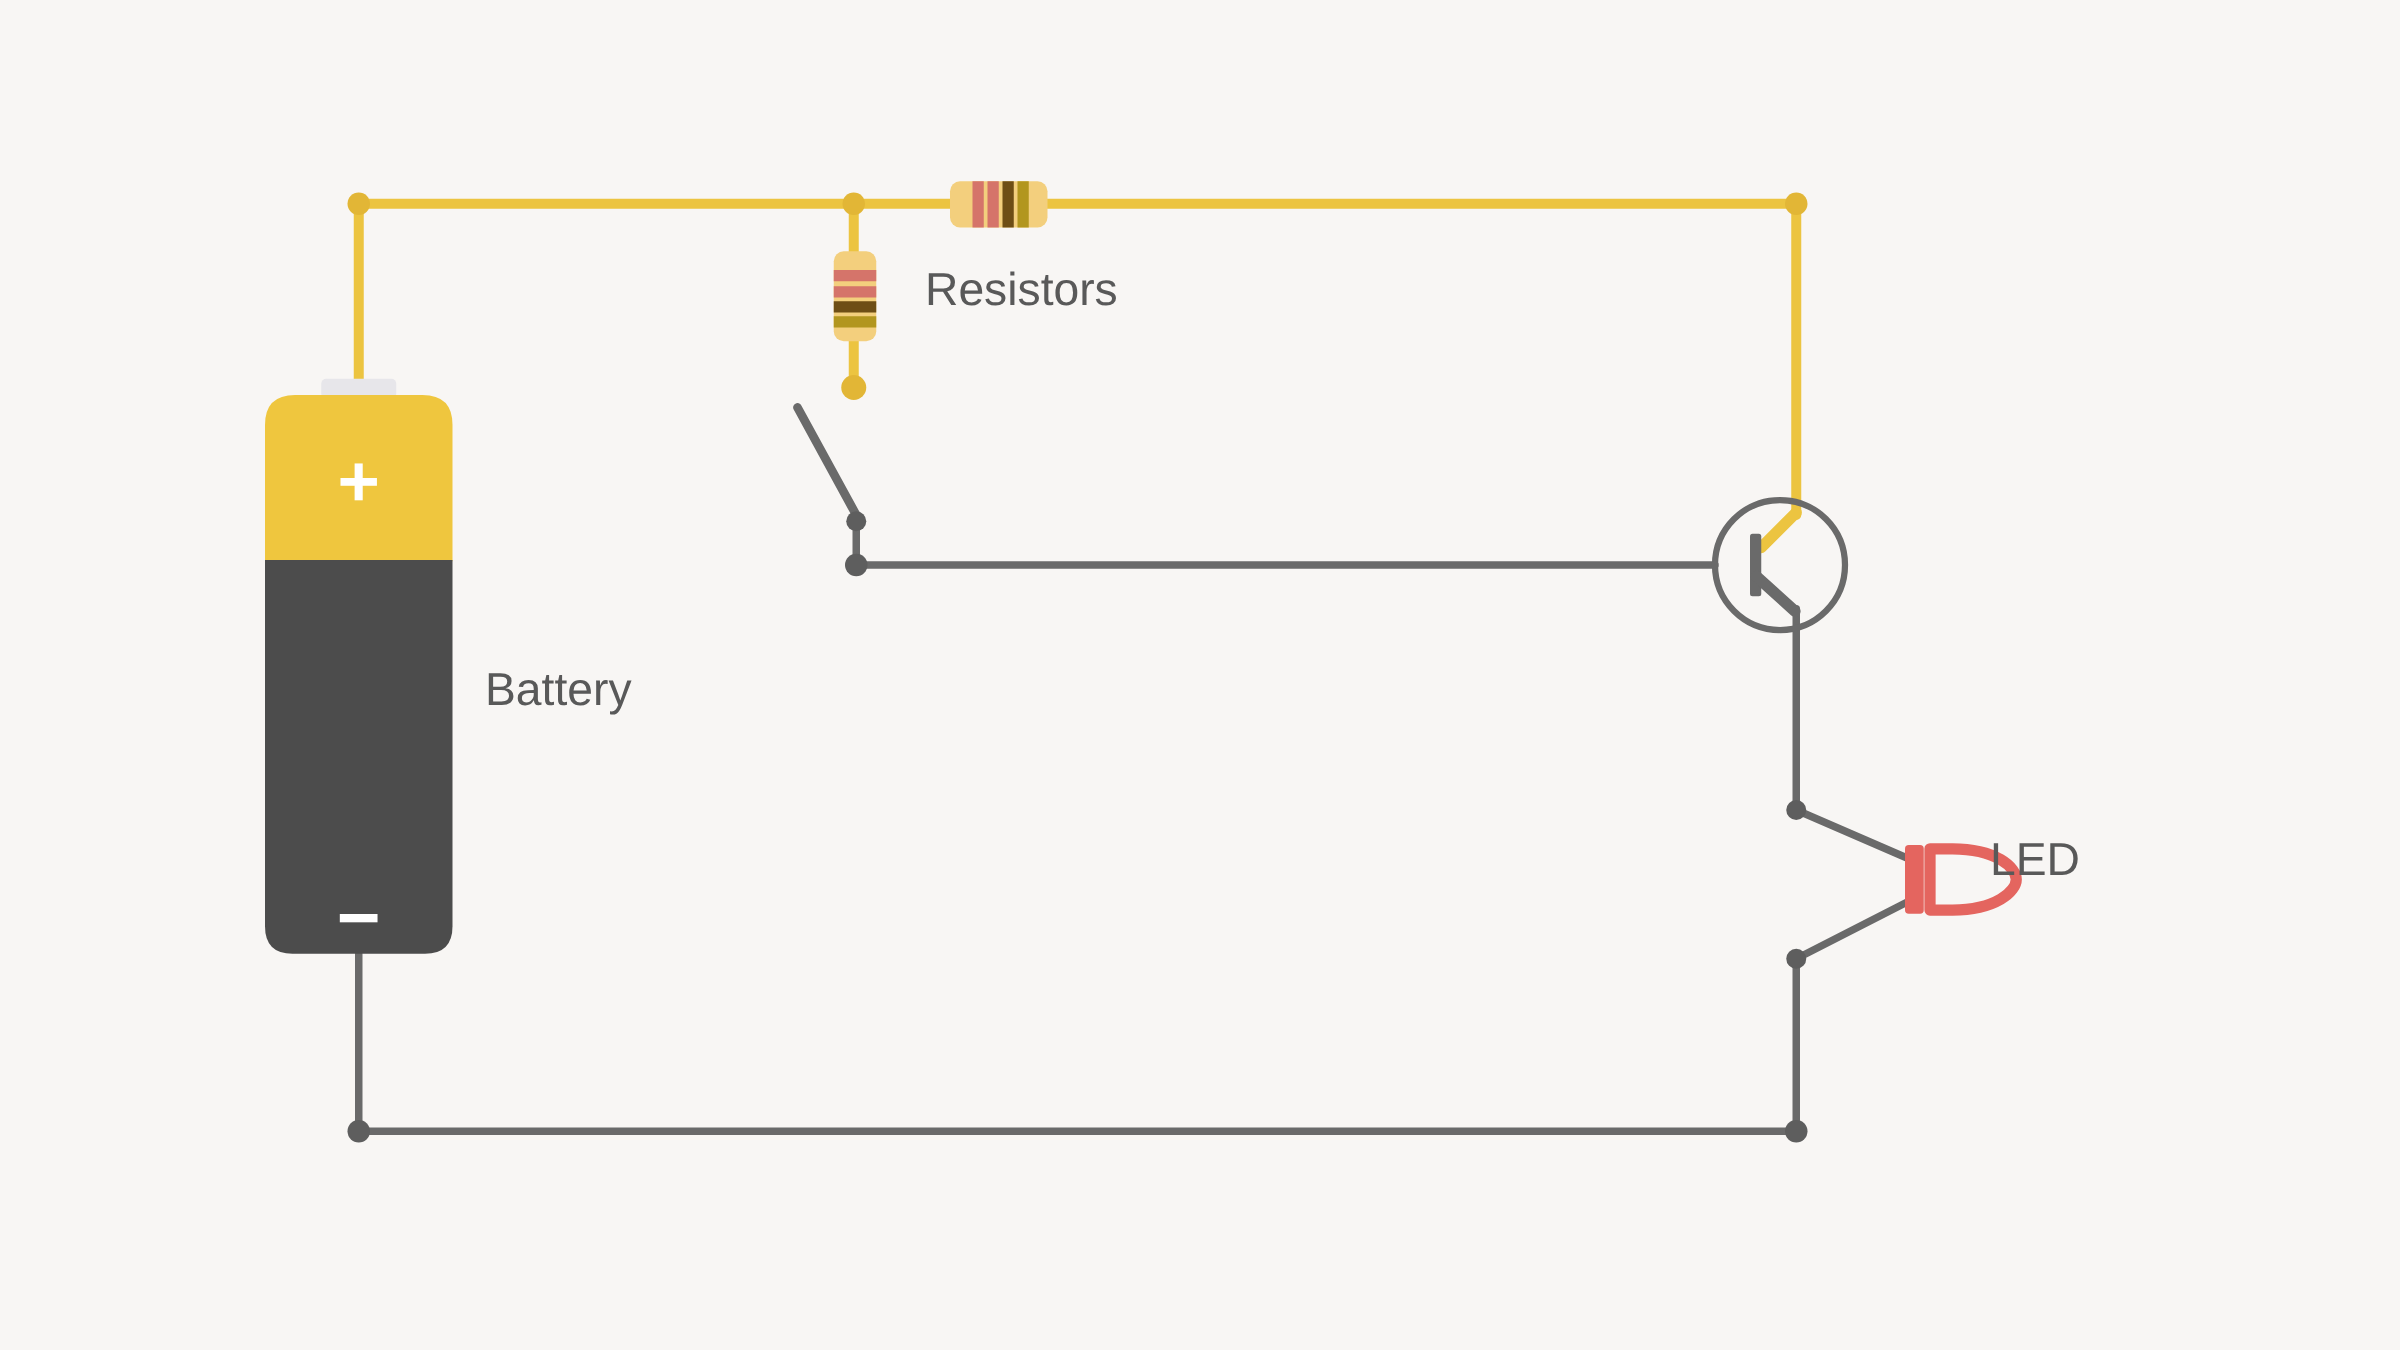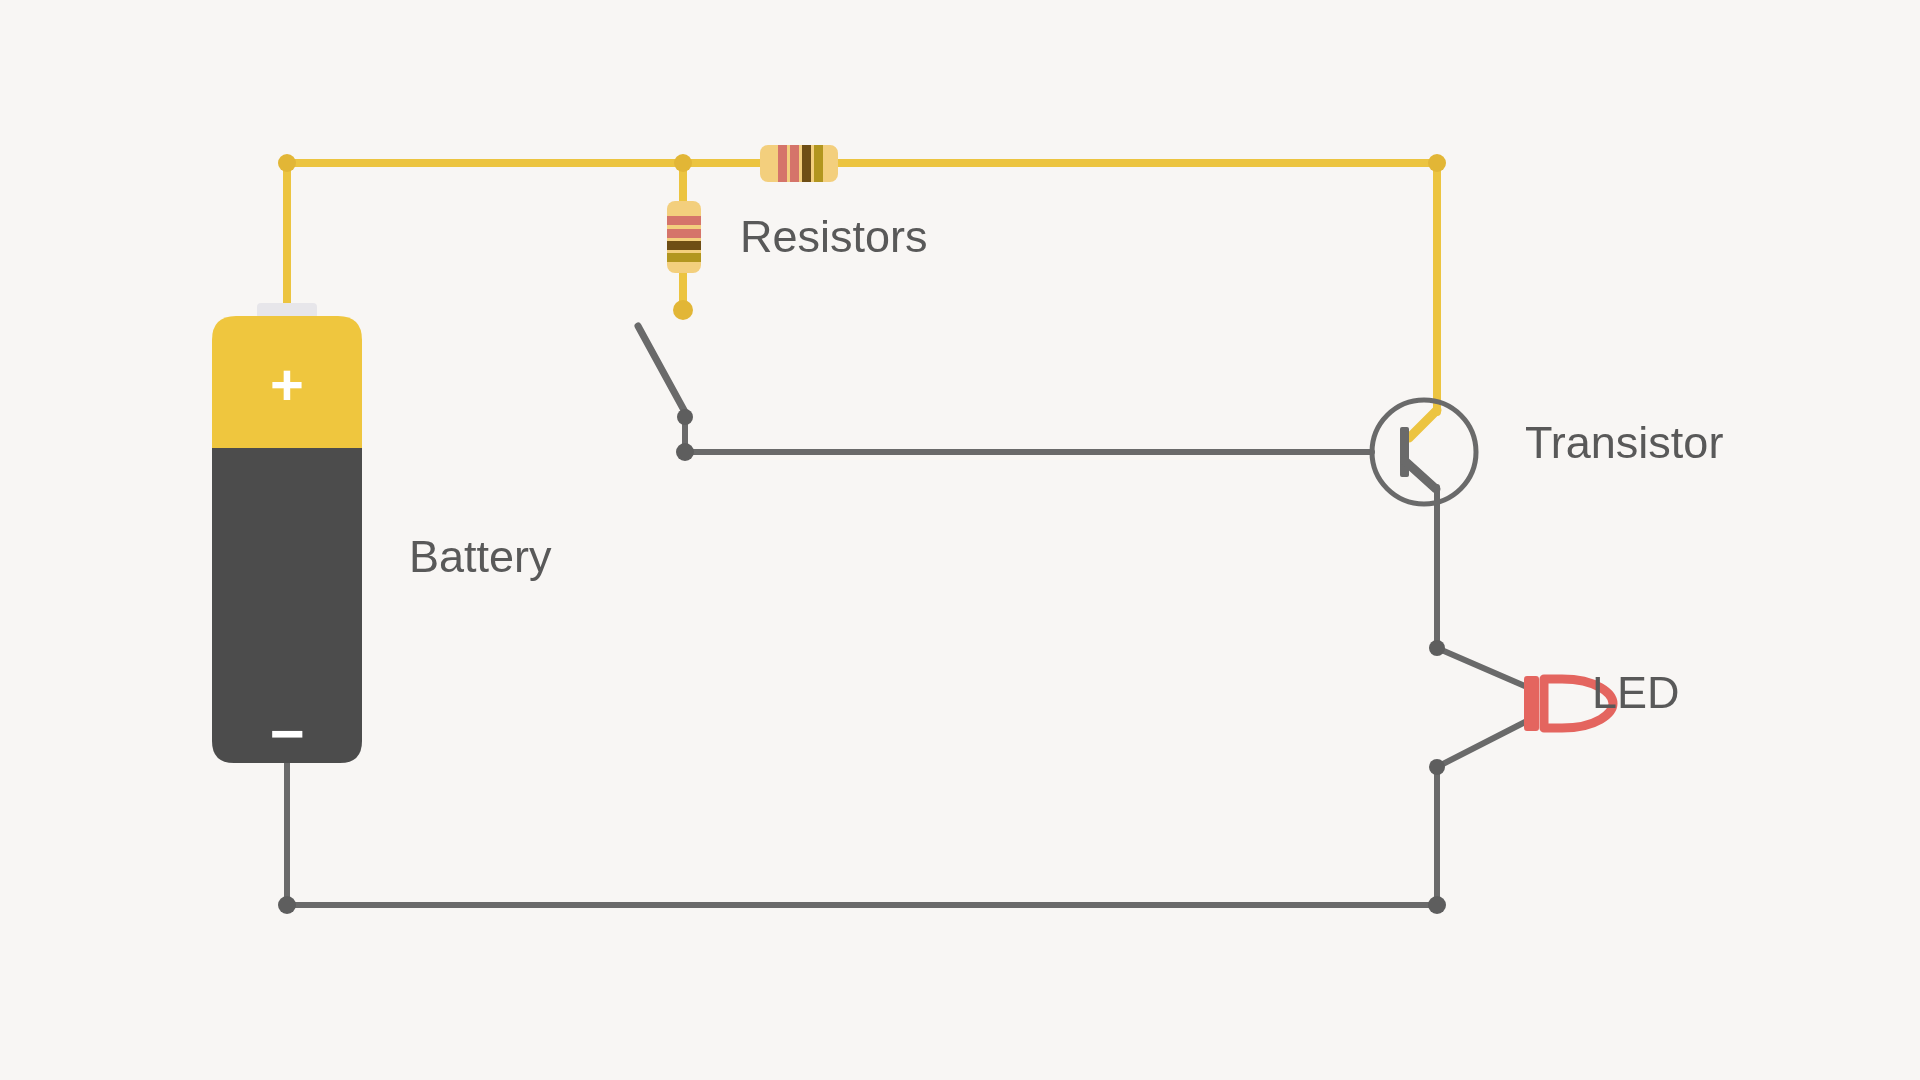--- a/index.html
+++ b/index.html
@@ -47,27 +47,27 @@
 
   
   .led-bar  { fill: var(--led-red); }
   .led-dome { stroke: var(--led-red); stroke-width: 9; fill: none;
               stroke-linecap: round; stroke-linejoin: round; }
 
   
   .label {
     position: absolute;
     color: var(--label-text, #595959);
-    font-size: 45px;
+    font-size: 37px;
     line-height: 1.1;
     white-space: nowrap;
     user-select: none;
   }
   .label-resistors  { left: 740px;  top: 212px; }
-  .label-battery    { left: 409px;  top: 532px; }
+  .label-battery    { left: 388px;  top: 532px; }
   .label-transistor { left: 1525px; top: 418px; }
   .label-led        { left: 1592px; top: 668px; }
 </style>
 </head>
 <body>
 
 <div class="stage">
   <svg width="1920" height="1080" viewBox="0 0 1920 1080">
 
     <g>
@@ -129,15 +129,14 @@
     </g>
 
     <g>
       <rect class="led-bar" x="1524" y="676" width="15" height="55" rx="3"></rect>
       <path class="led-dome" d="M1544,728 L1544,679 L1562,679 C1597,679 1613,694 1613,703.5 C1613,713 1597,728 1562,728 Z"></path>
     </g>
   </svg>
 
   <div class="label label-resistors">Resistors</div>
   <div class="label label-battery">Battery</div>
-  <div class="label label-transistor">Transistor</div>
   <div class="label label-led">LED</div>
 </div>
 
 </body></html>

